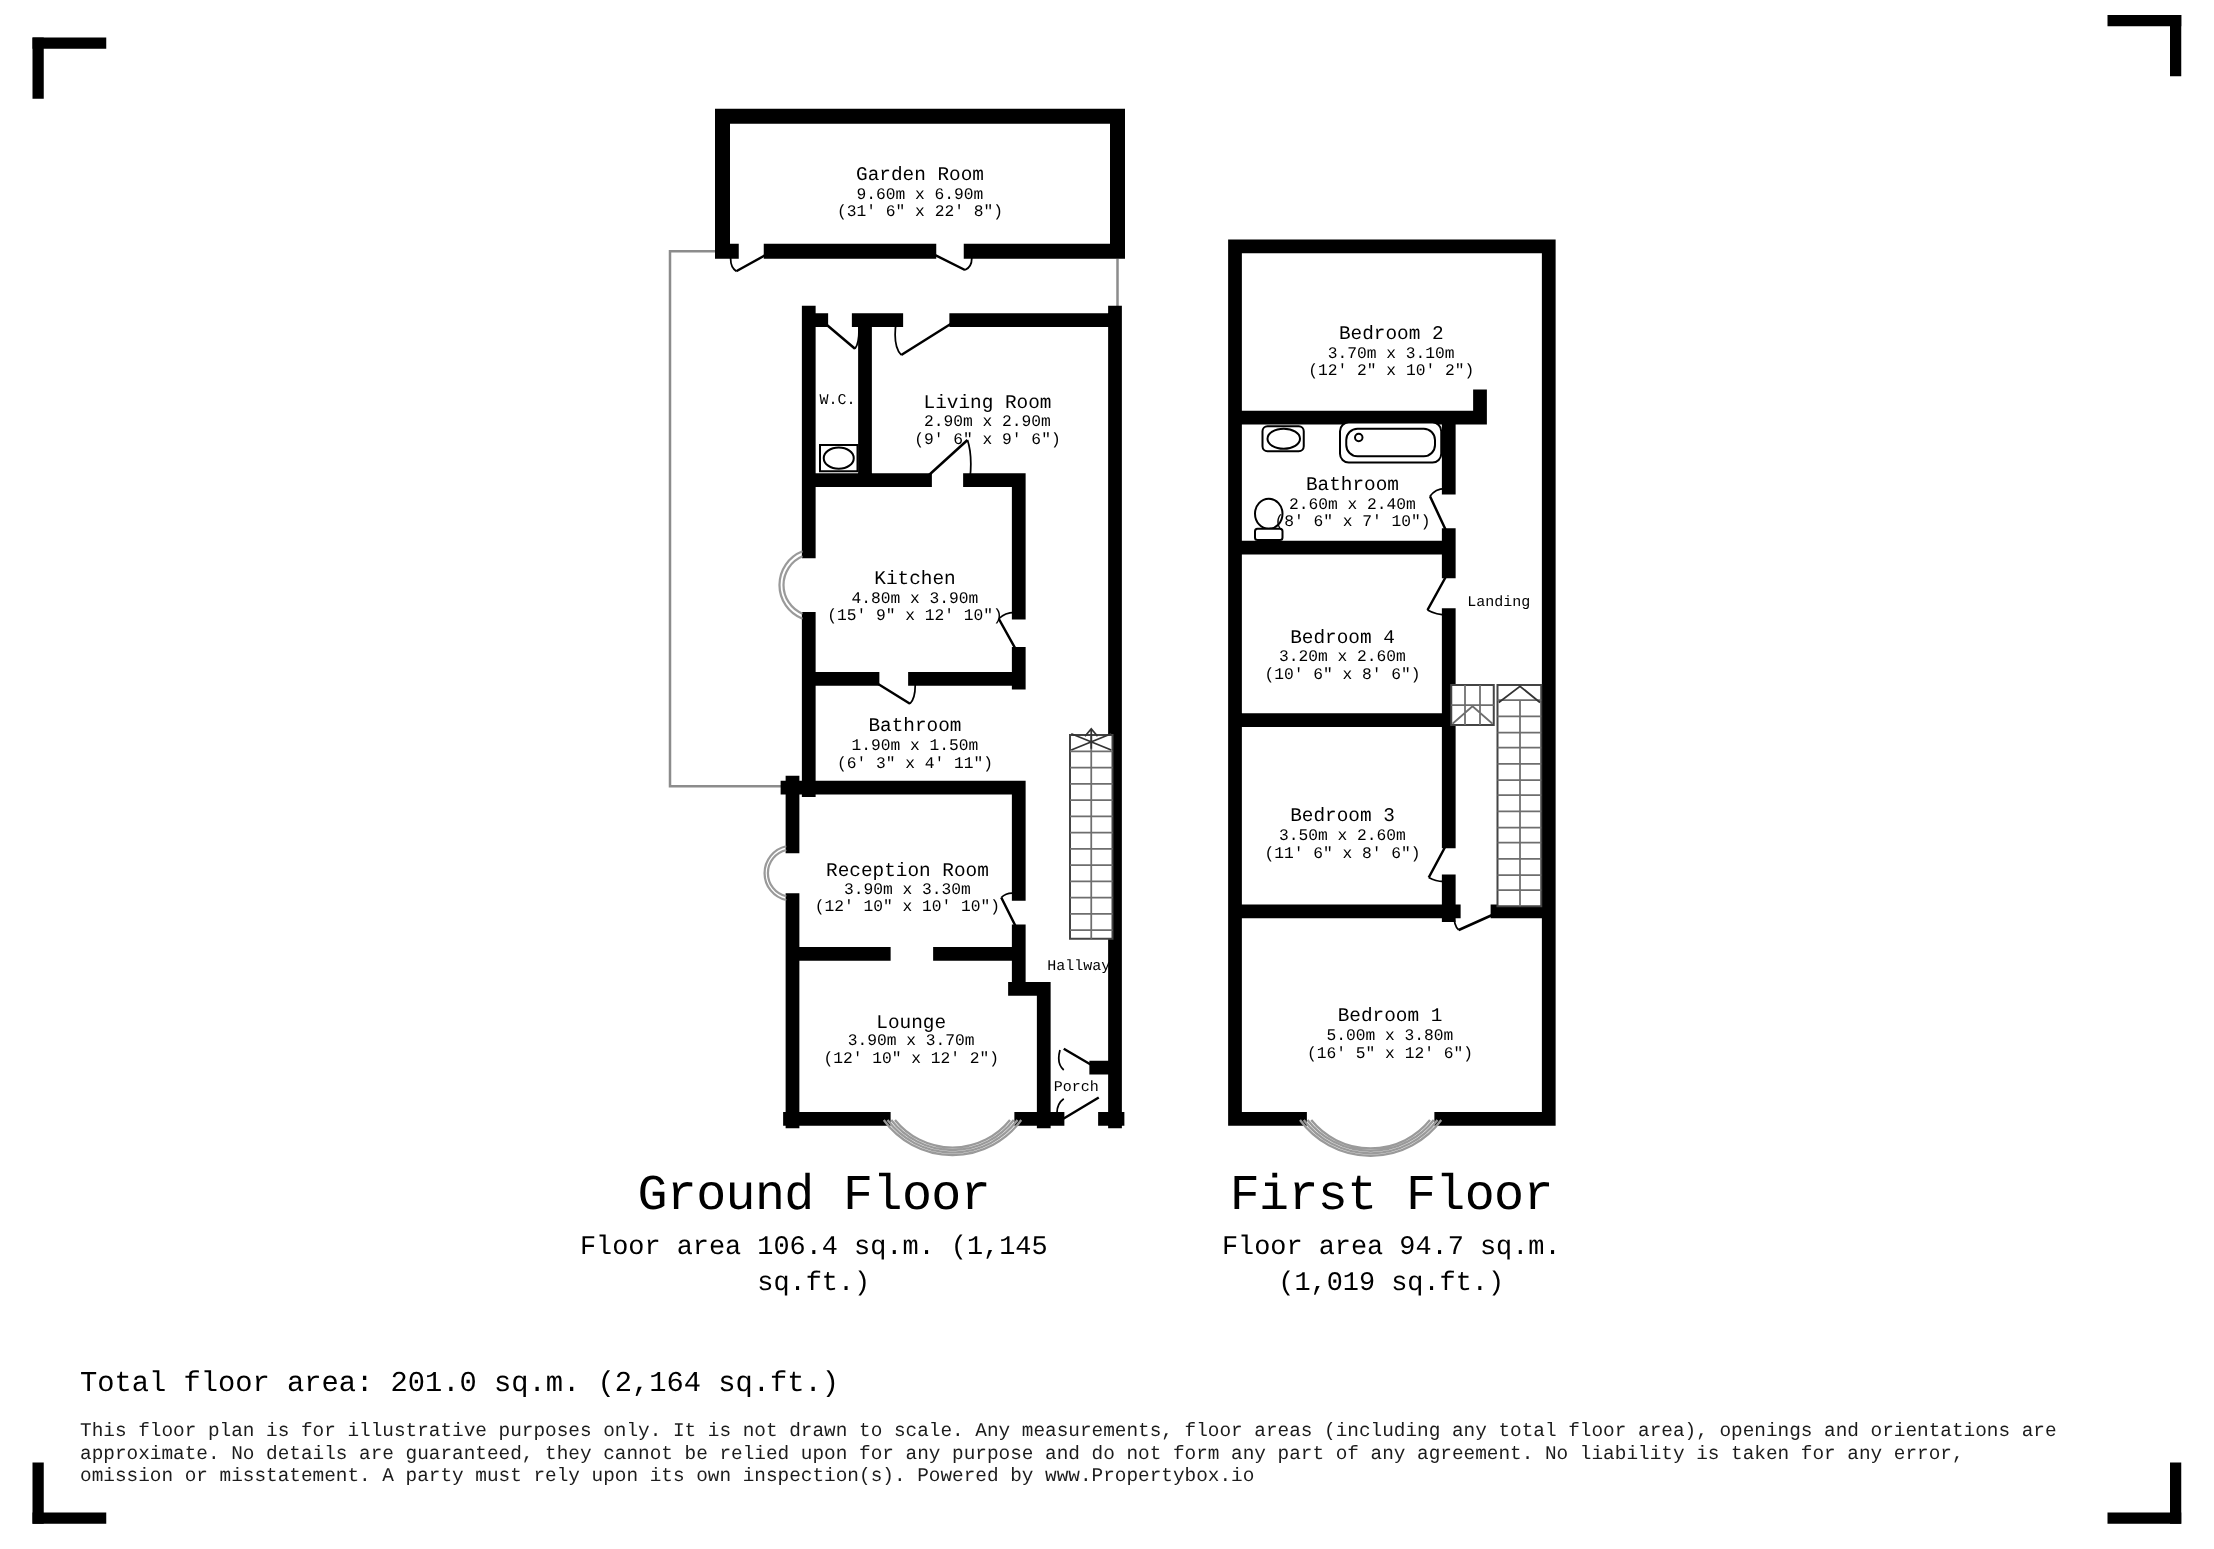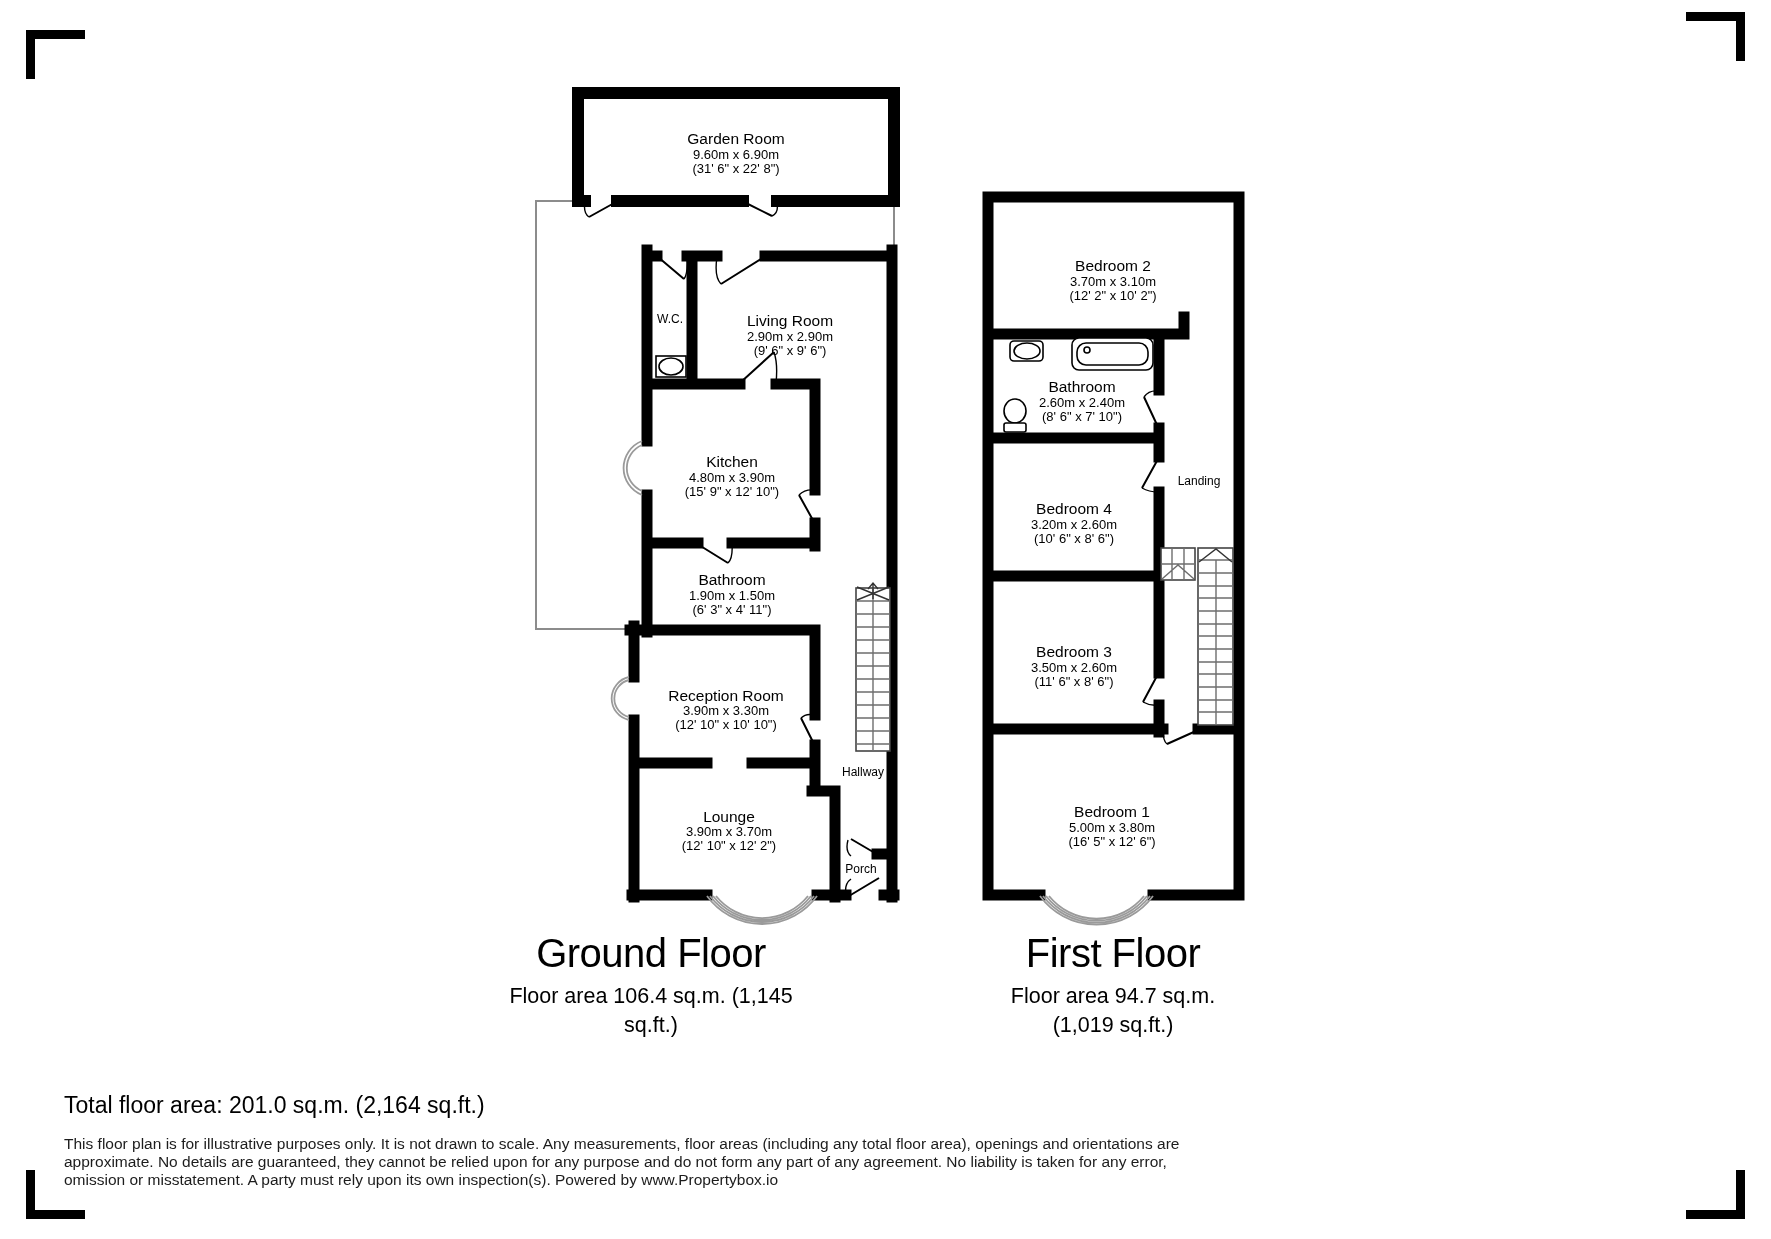--- a/index.html
+++ b/index.html
@@ -1,17 +1,17 @@
 <!DOCTYPE html>
 <html><head>
 <meta charset="utf-8">
 <style>
   html,body{margin:0;padding:0;background:#ffffff;}
   .canvas{position:relative;width:1771px;height:1239px;background:#ffffff;overflow:hidden;
-          font-family:Liberation Sans, sans-serif;}
+          font-family:Liberation Mono, monospace;}
   svg{position:absolute;left:0;top:0;}
   .wall{stroke:#000000;stroke-width:12;fill:none;stroke-linecap:square;}
   .wall-thin{stroke:#000000;stroke-width:11;fill:none;stroke-linecap:square;}
   .leaf{stroke:#000000;stroke-width:2;fill:none;}
   .swing{stroke:#000000;stroke-width:1.4;fill:none;}
   .patio{stroke:#8c8c8c;stroke-width:2;fill:none;}
   .bay{stroke:#9a9a9a;stroke-width:1.8;fill:none;}
   .stair{stroke:#6e6e6e;stroke-width:1.4;fill:none;}
   .stair-frame{stroke:#444444;stroke-width:1.6;fill:#ffffff;}
   .stair-mark{stroke:#333333;stroke-width:1.4;fill:none;}

